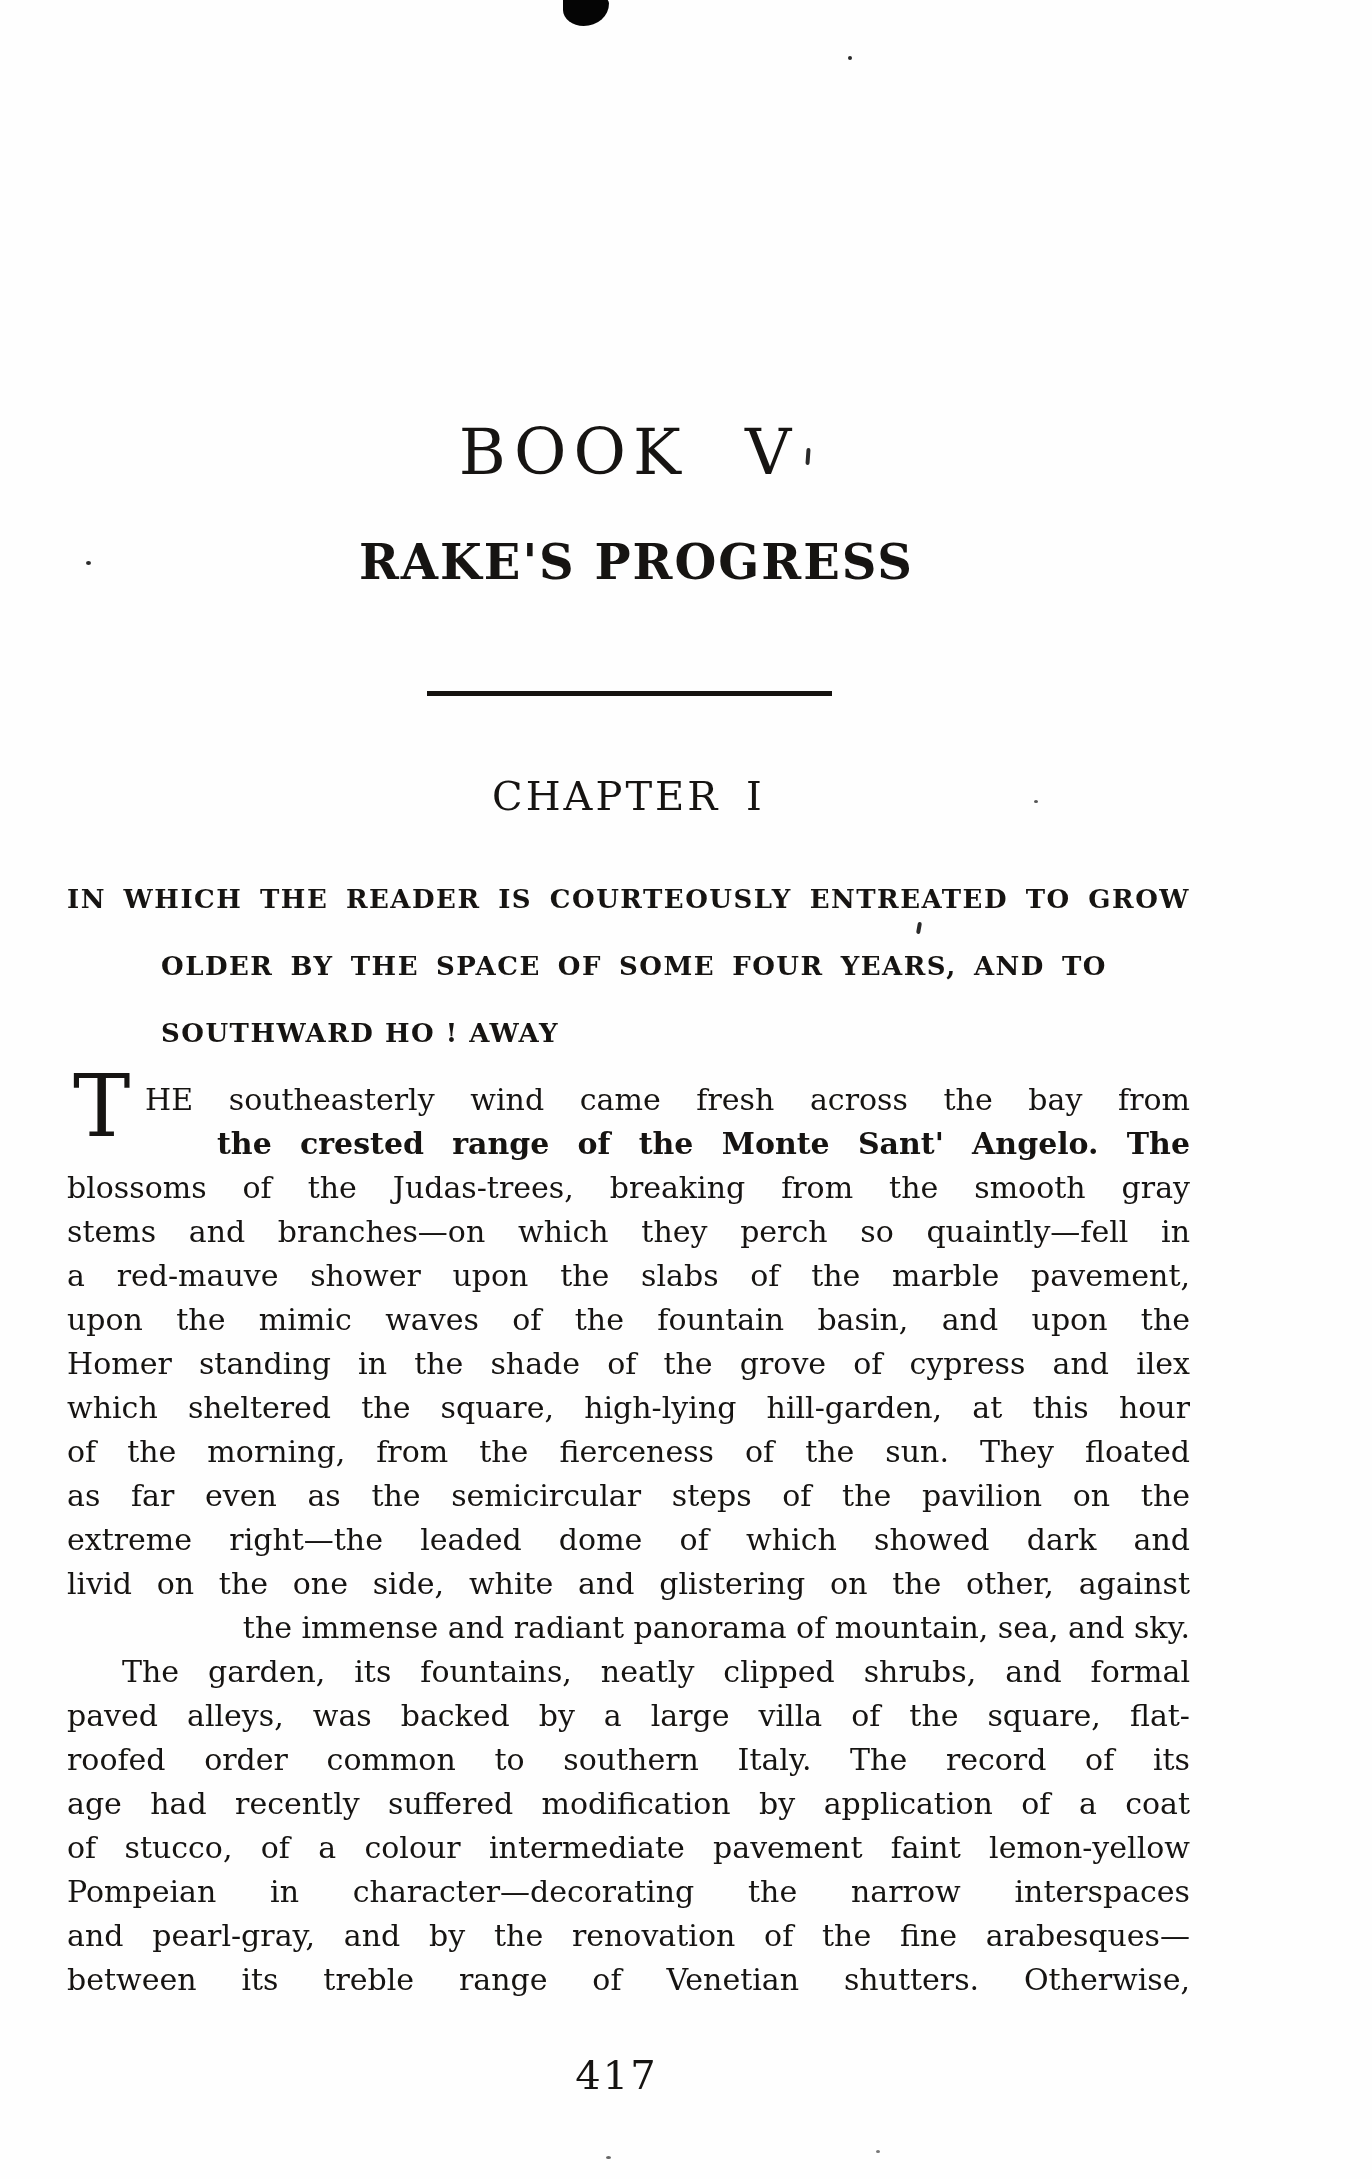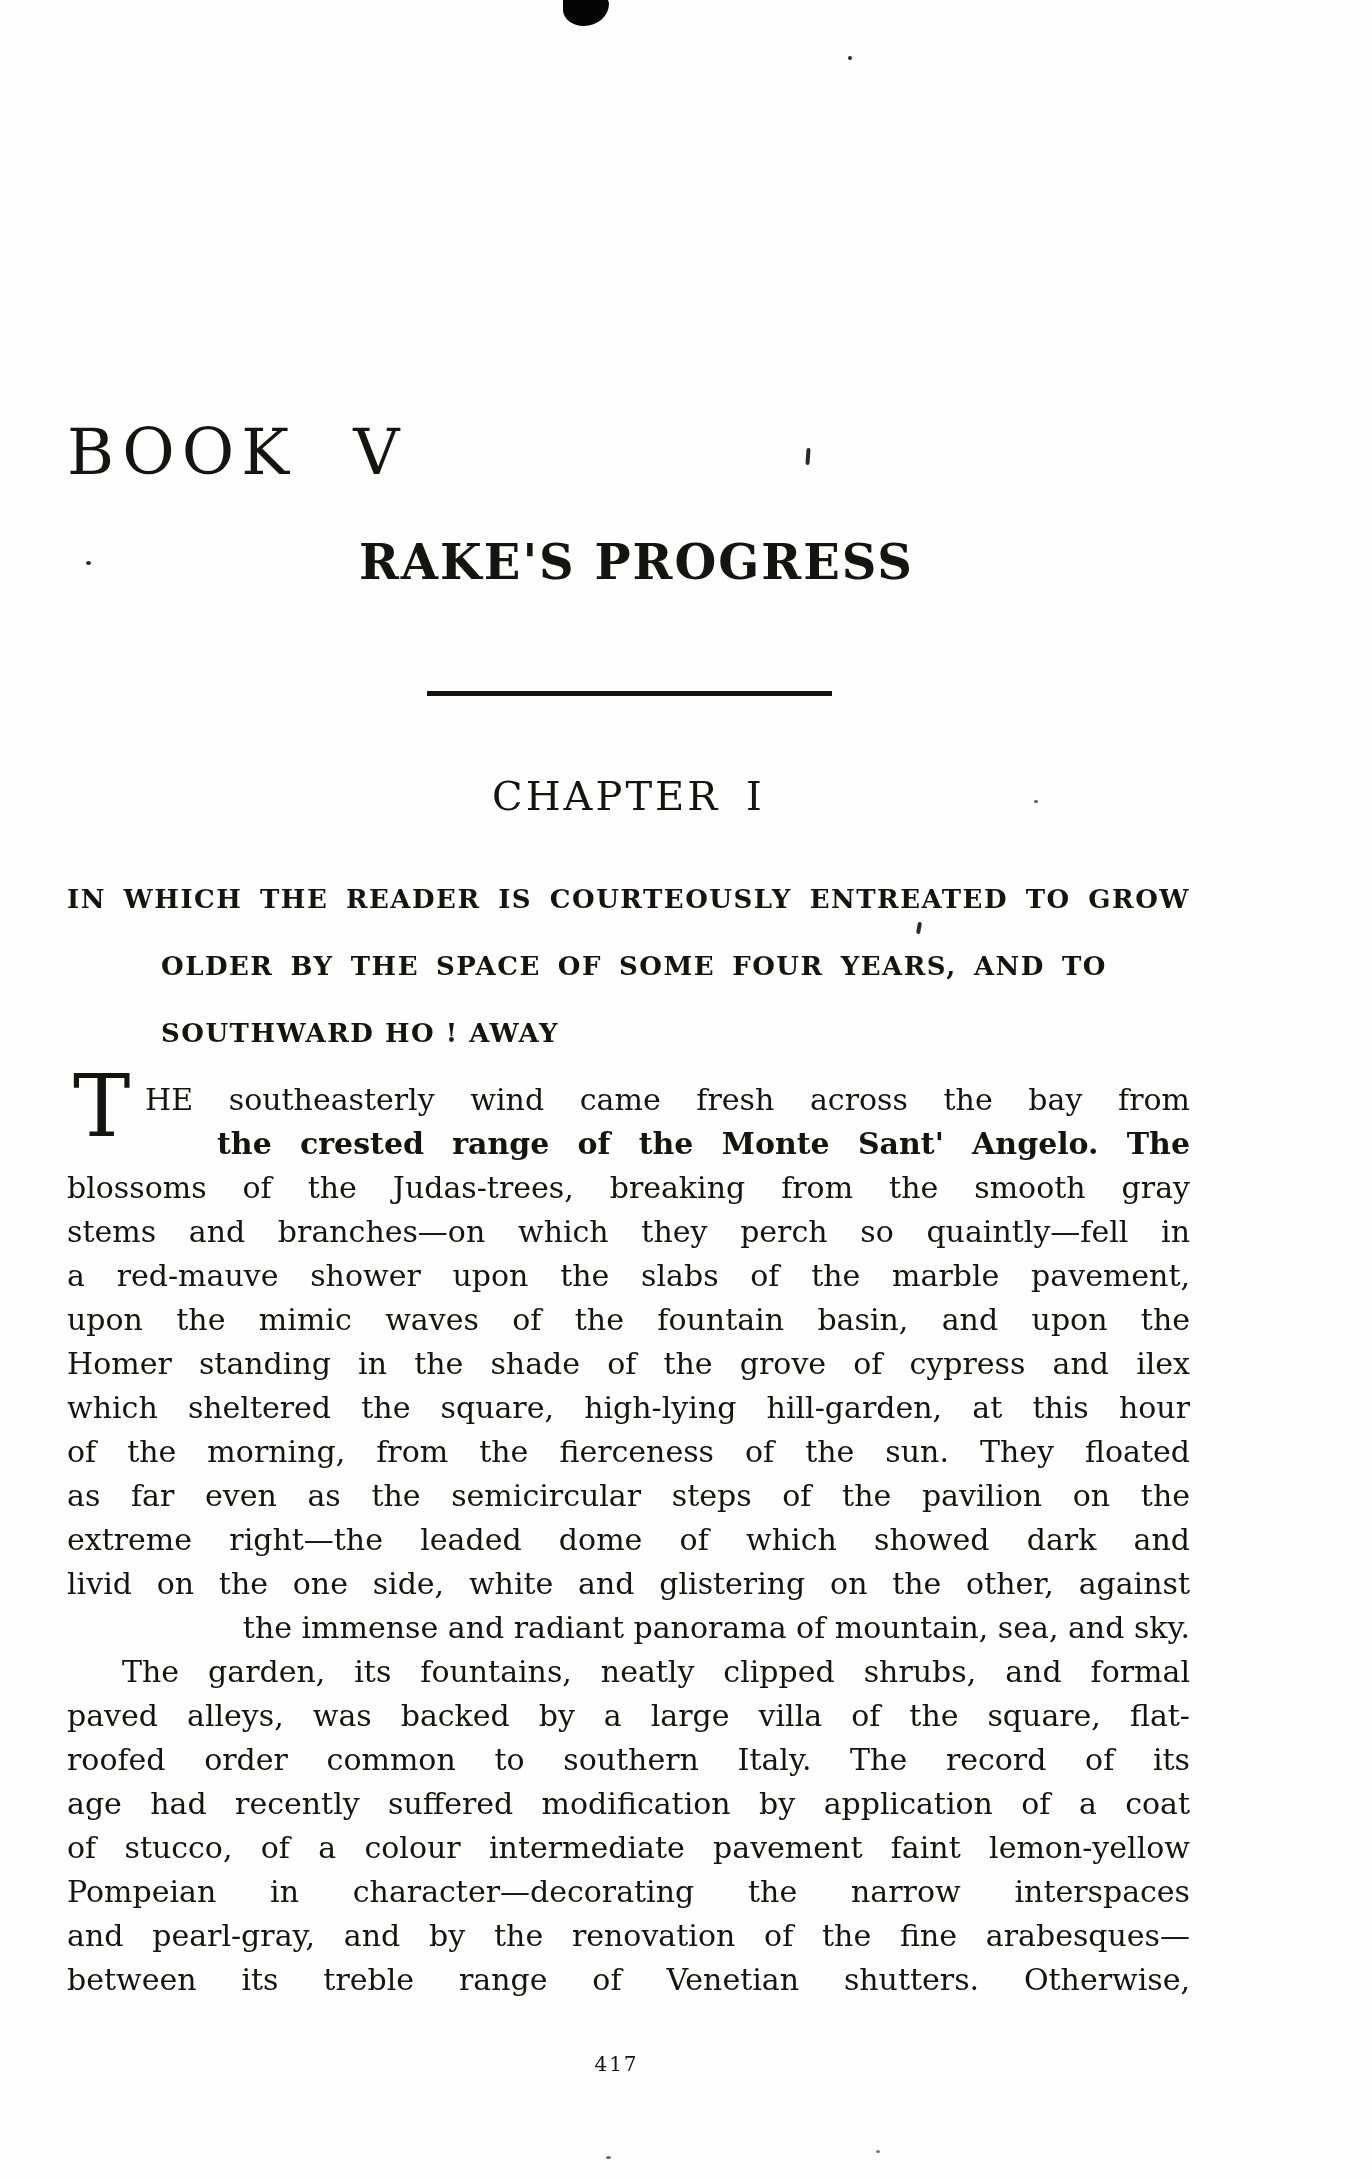--- a/index.html
+++ b/index.html
@@ -8,21 +8,21 @@
     width:1372px;height:2179px;
     background:#fefefe;
     overflow:hidden;
     font-family:"DejaVu Serif", serif;
     color:#161412;
   }
   .text-block{position:absolute;left:67px;top:0;width:1123px;height:2179px;}
 
   .book-title{
     position:absolute;top:420px;left:0;width:100%;
-    margin:0;text-align:left;
+    margin:0;text-align:center;
     font-size:64px;font-weight:normal;line-height:1;
     letter-spacing:7px;word-spacing:30px;
   }
   .book-subtitle{
     position:absolute;top:538px;left:8px;width:100%;
     margin:0;text-align:center;
     font-size:48px;font-weight:bold;line-height:1;
     letter-spacing:2px;
   }
   .rule{
@@ -55,21 +55,21 @@
   .pl2{padding-left:150px;font-weight:bold;}
   .ind{padding-left:55px;}
   .drop-cap{
     position:absolute;left:6px;top:-15px;
     font-size:86px;line-height:1;font-weight:normal;
   }
 
   .page-number{
     position:absolute;top:2052px;left:0;width:100%;
     text-align:center;padding-right:24px;box-sizing:border-box;
-    font-size:20px;letter-spacing:2px;
+    font-size:40px;letter-spacing:2px;
   }
 
   
   .ink-blob{
     position:absolute;left:563px;top:-6px;width:46px;height:32px;
     background:#050505;
     border-radius:14% 40% 55% 45% / 10% 30% 70% 50%;
   }
   .speck{position:absolute;background:#2a2a2a;border-radius:50%;}
   .speck-tick-bookv{left:806px;top:448px;width:4px;height:17px;border-radius:2px;transform:rotate(4deg);}

